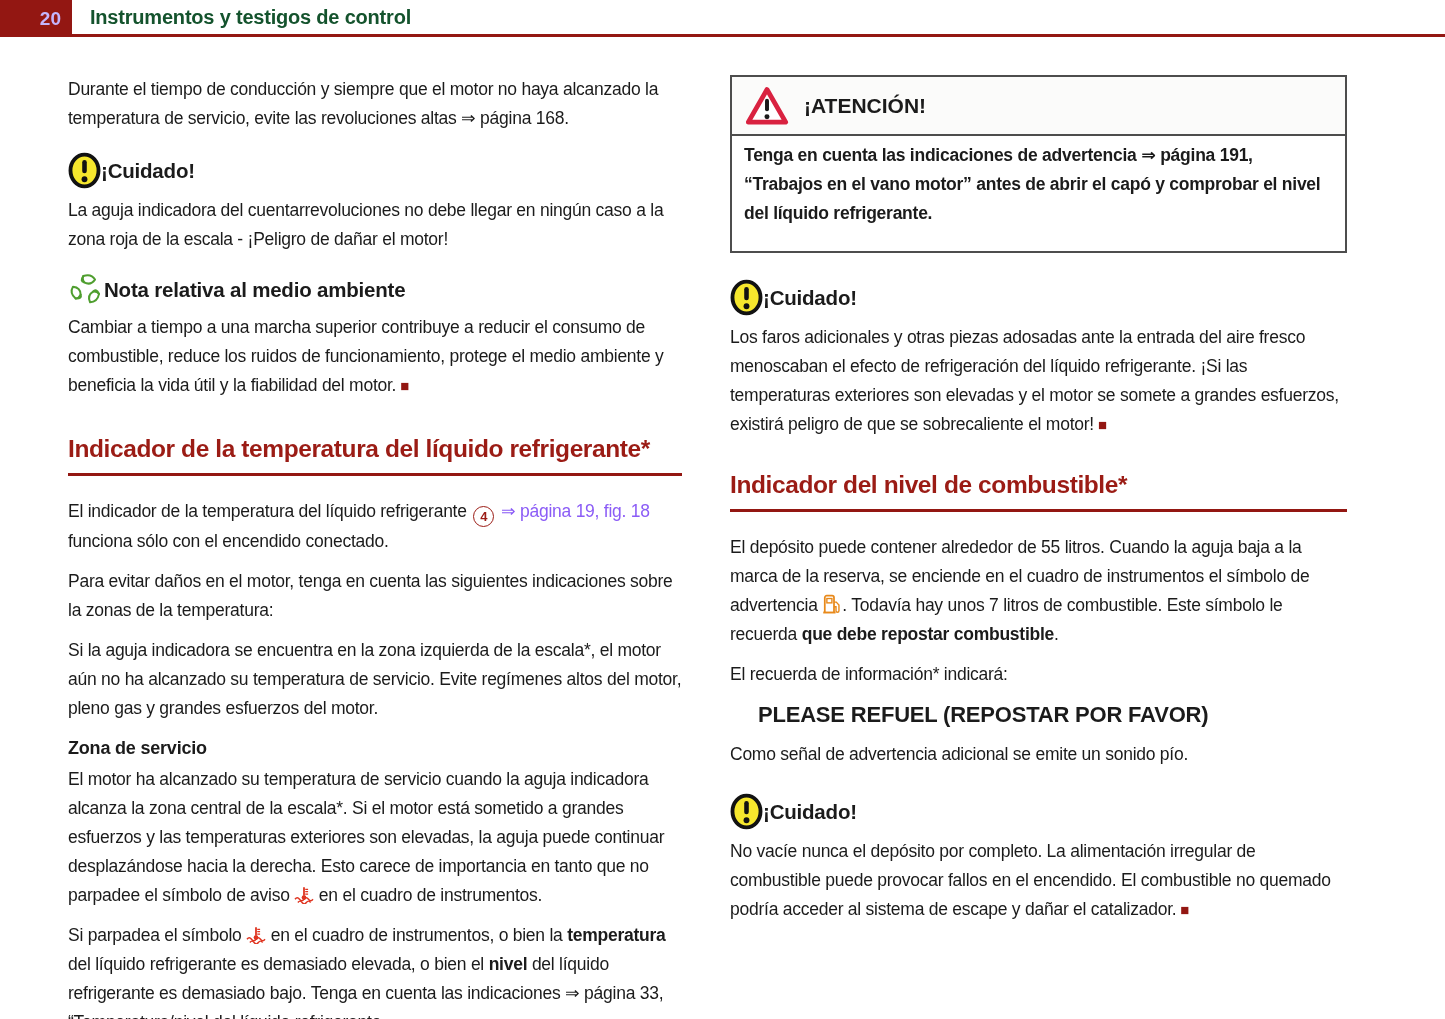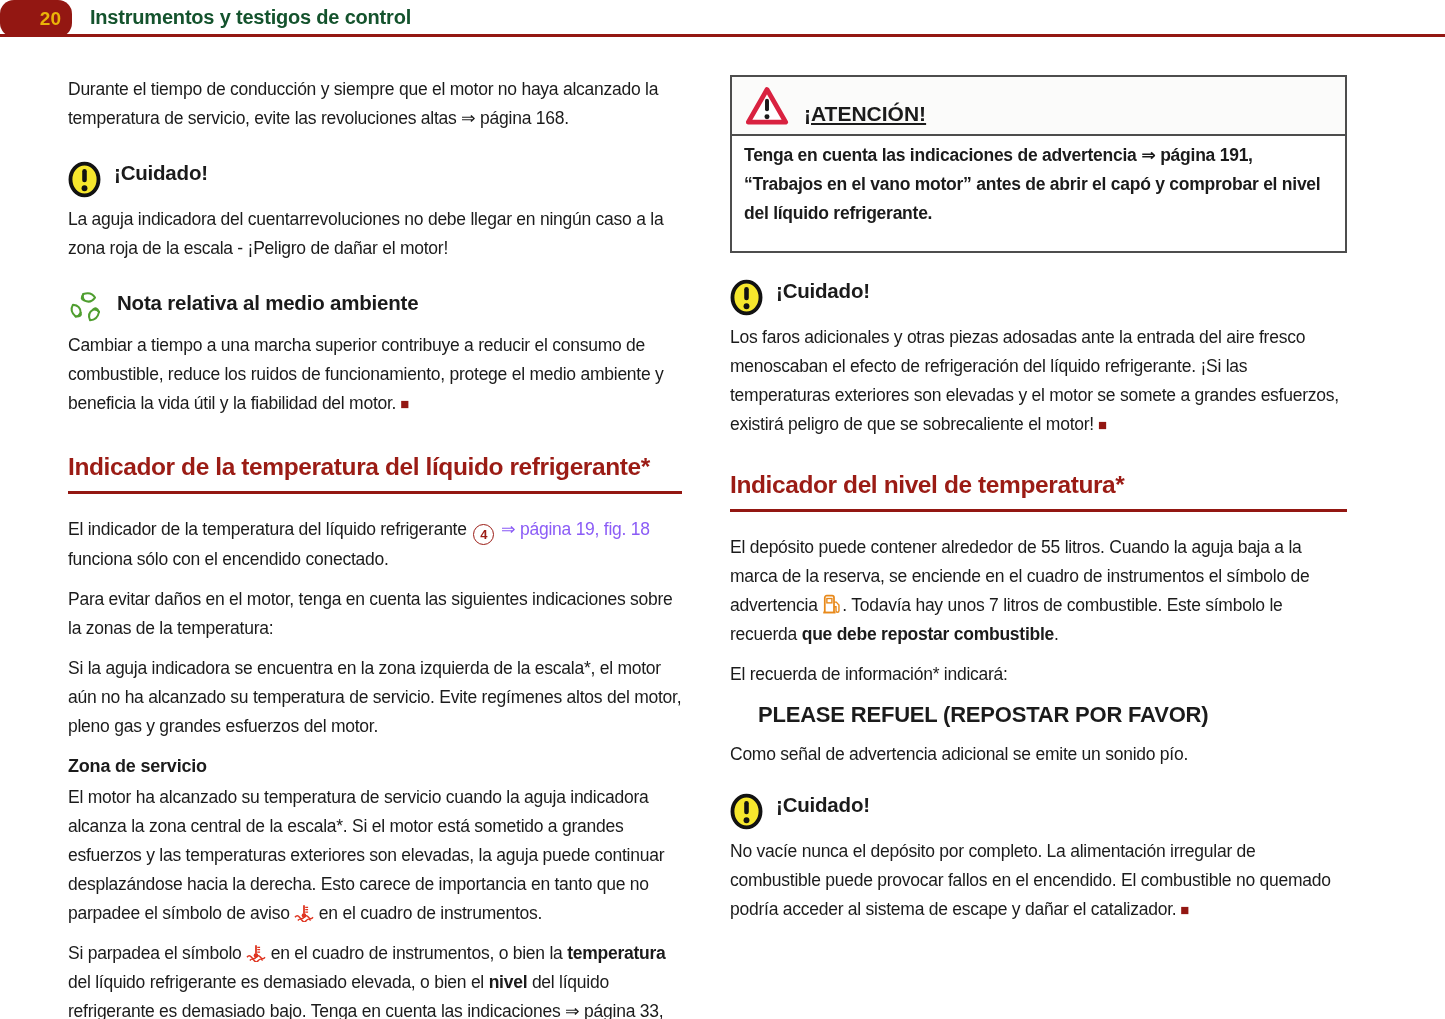--- a/index.html
+++ b/index.html
@@ -2,23 +2,23 @@
 <html><head>
 <meta charset="utf-8">
 <style>
   html,body{margin:0;padding:0;background:#ffffff;}
   body{width:1445px;height:1019px;position:relative;overflow:hidden;
        font-family:"Liberation Sans","DejaVu Sans",sans-serif;color:#1b1b1b;
        -webkit-font-smoothing:antialiased;}
 
   
   .header{position:absolute;top:0;left:0;width:1445px;height:34px;border-bottom:3px solid #931712;}
-  .page-tab{position:absolute;left:0;top:0;width:72px;height:37px;background:#931712;color:#eab308;
+  .page-tab{position:absolute;left:0;top:0;width:72px;height:37px;background:#931712;color:#c4b5fd;
             font-weight:bold;font-size:19px;display:flex;align-items:center;justify-content:flex-end;
-            padding-right:11px;box-sizing:border-box;border-radius:14px;}
+            padding-right:11px;box-sizing:border-box;}
   .header-title{position:absolute;left:90px;top:0;height:34px;display:flex;align-items:center;
                 font-weight:bold;font-size:20px;letter-spacing:-0.2px;color:#14532d;}
 
   
   .col{position:absolute;top:75px;}
   .col-left{left:68px;width:614px;}
   .col-right{left:730px;width:617px;}
 
   
   .para{font-size:17.5px;line-height:29px;letter-spacing:-0.25px;margin:0 0 11px;}
@@ -26,26 +26,26 @@
   .red-link{color:#8b5cf6;}
   .subhead{font-weight:bold;font-size:18px;letter-spacing:-0.2px;margin:15px 0 6px;}
   .refuel-line{font-weight:bold;font-size:22px;line-height:29px;margin:2px 0 11px;padding-left:28px;letter-spacing:-0.2px;}
 
   .section{margin-top:35px;}
   .section-title{color:#9b1c15;font-weight:bold;font-size:24.5px;letter-spacing:-0.4px;margin:0;
                  padding-bottom:10px;border-bottom:3px solid #931712;}
   .section-content{margin-top:21px;}
 
   
-  .note-head{display:flex;gap:13px;margin:28px 0 7px;}
+  .note-head{display:flex;align-items:center;gap:0;margin:19px 0 7px;}
   .note-title{font-weight:bold;font-size:20.5px;letter-spacing:-0.2px;}
 
   
   .attention-box{border:2px solid #4d4d4d;background:#fff;}
-  .attention-head{display:flex;align-items:flex-end;gap:15px;padding:9px 13px 8px;border-bottom:2px solid #4d4d4d;background:#fbfbfa;text-decoration:underline;}
+  .attention-head{display:flex;align-items:center;gap:15px;padding:9px 13px 8px;border-bottom:2px solid #4d4d4d;background:#fbfbfa;}
   .attention-title{font-weight:bold;font-size:21px;}
   .attention-body{padding:5px 12px 23px;font-weight:bold;font-size:17.5px;line-height:29px;letter-spacing:-0.25px;}
 
   
   .circled-ref{display:inline-flex;align-items:center;justify-content:center;width:21px;height:21px;
                border:1.8px solid #9b1c15;border-radius:50%;color:#9b1c15;font-weight:bold;font-size:13px;
                vertical-align:-4px;box-sizing:border-box;margin:0 2px 0 2px;}
   .end-marker{color:#931712;font-size:15px;margin-left:4px;}
   .inline-icon{vertical-align:-3px;}
   .icon-coolant{color:#df3420;}
@@ -149,21 +149,21 @@
     <svg width="33" height="37" viewBox="0 0 36 40">
       <ellipse cx="18" cy="20" rx="15.3" ry="17.3" fill="#f6e72d" stroke="#121212" stroke-width="4.2"></ellipse>
       <rect x="15.5" y="8.5" width="5" height="14.5" rx="2.5" fill="#121212"></rect>
       <circle cx="18" cy="29.5" r="3.2" fill="#121212"></circle>
     </svg>
     <span class="note-title">¡Cuidado!</span>
   </div>
   <p class="para"><span>Los faros adicionales y otras piezas adosadas ante la entrada del aire fresco menoscaban el efecto de refrigeración del líquido refrigerante. ¡Si las temperaturas exteriores son elevadas y el motor se somete a grandes esfuerzos, existirá peligro de que se sobrecaliente el motor!</span><span class="end-marker">■</span></p>
 
   <div class="section" style="margin-top:32px">
-    <h1 class="section-title">Indicador del nivel de temperatura*</h1>
+    <h1 class="section-title">Indicador del nivel de combustible*</h1>
     <div class="section-content">
 
 
       <p class="para"><span>El depósito puede contener alrededor de 55 litros. Cuando la aguja baja a la marca de la reserva, se enciende en el cuadro de instrumentos el símbolo de advertencia </span><svg class="inline-icon" width="20" height="20" viewBox="0 0 23 23">
             <g fill="none" stroke="#e8891a">
               <path d="M3.2 21 V4.2 a2.2 2.2 0 0 1 2.2 -2.2 h6.2 a2.2 2.2 0 0 1 2.2 2.2 V21" stroke-width="2"></path>
               <path d="M1.4 21.3 h14.2" stroke-width="2.2"></path>
               <rect x="5.6" y="5.2" width="5.8" height="5" stroke-width="1.6"></rect>
               <path d="M13.8 9.3 h2.6 l3.1 3.4 v6.6 a1.7 1.7 0 0 1 -3.4 0 v-4.6 h-2.3" stroke-width="1.6"></path>
             </g>

